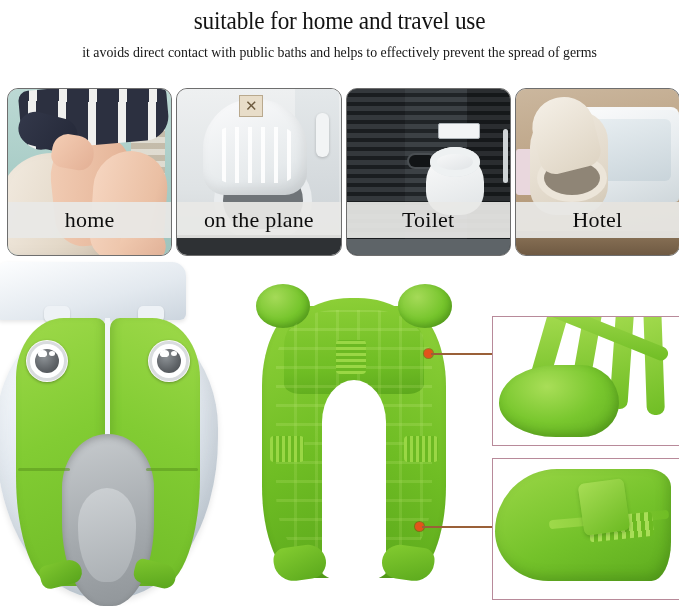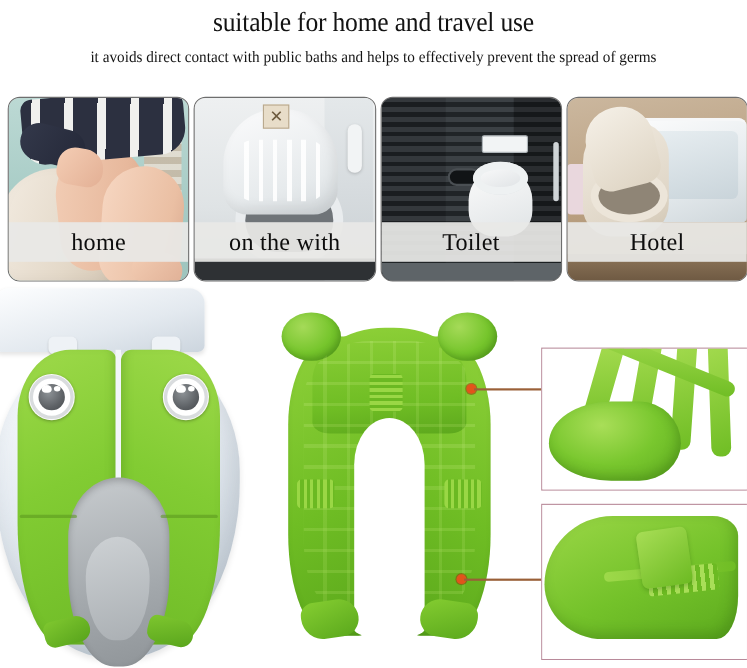--- a/index.html
+++ b/index.html
@@ -321,21 +321,21 @@
     <div class="scene-art">
       <div class="s2-bg"></div>
         <div class="s2-panel"></div>
         <div class="s2-disp"></div>
       <div class="s2-bowl"></div>
         <div class="s2-lid"></div>
         <div class="s2-lid-ribs"></div>
       <div class="s2-sign"></div>
       <div class="s2-floor"></div>
     </div>
-    <div class="scenario-label">on the with</div>
+    <div class="scenario-label">on the plane</div>
   </div>
 
   <div class="scenario">
     <div class="scene-art">
       <div class="s4-bg"></div>
         <div class="s4-colL"></div>
         <div class="s4-colM"></div>
       <div class="s4-handle"></div>
         <div class="s4-flush"></div>
       <div class="s4-toilet"></div>

